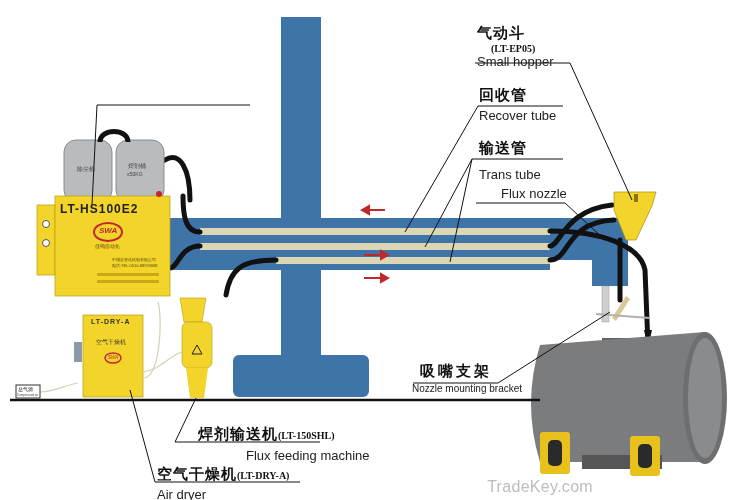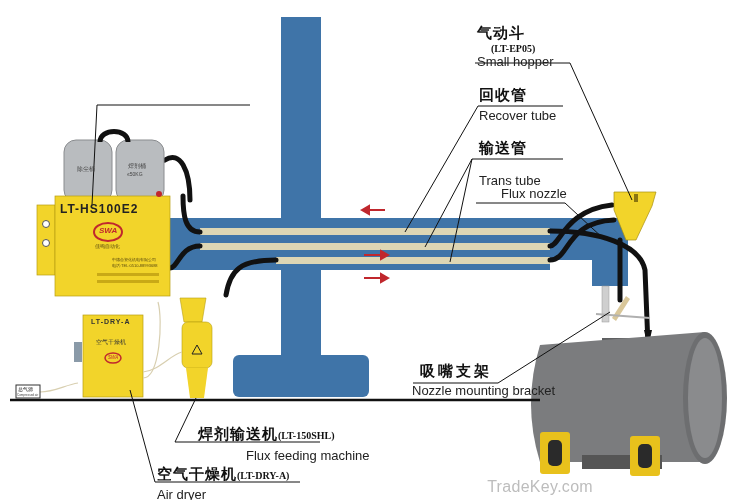--- a/index.html
+++ b/index.html
@@ -144,30 +144,30 @@
 </div>
 
 
 <div class="lbl" style="left:479px;top:86px;">
   <div class="cn">回收管</div>
   <div class="en" style="margin-top:3px;">Recover tube</div>
 </div>
 
 <div class="lbl" style="left:479px;top:139px;">
   <div class="cn">输送管</div>
-  <div class="en" style="margin-top:15px;">Trans tube</div>
+  <div class="en" style="margin-top:9px;">Trans tube</div>
 </div>
 
 <div class="lbl" style="left:477px;top:183px;text-align:right;width:86px;">
   <div class="en" style="text-align:left;margin-top:3px;padding-left:24px;">Flux nozzle</div>
 </div>
 
 <div class="lbl" style="left:420px;top:362px;">
   <div class="cn" style="letter-spacing:3px;">吸嘴支架</div>
-  <div class="en" style="font-size:13px;margin-top:2px;margin-left:-8px;">Nozzle mounting bracket</div>
+  <div class="en" style="font-size:10px;margin-top:2px;margin-left:-8px;">Nozzle mounting bracket</div>
 </div>
 
 <div class="lbl" style="left:198px;top:424px;">
   <span class="cn">焊剂输送机</span><span class="model">(LT-150SHL)</span>
   <div class="en" style="margin-top:4px;padding-left:48px;">Flux feeding machine</div>
 </div>
 
 <div class="lbl" style="left:157px;top:464px;">
   <span class="cn">空气干燥机</span><span class="model">(LT-DRY-A)</span>
   <div class="en" style="margin-top:3px;">Air dryer</div>

